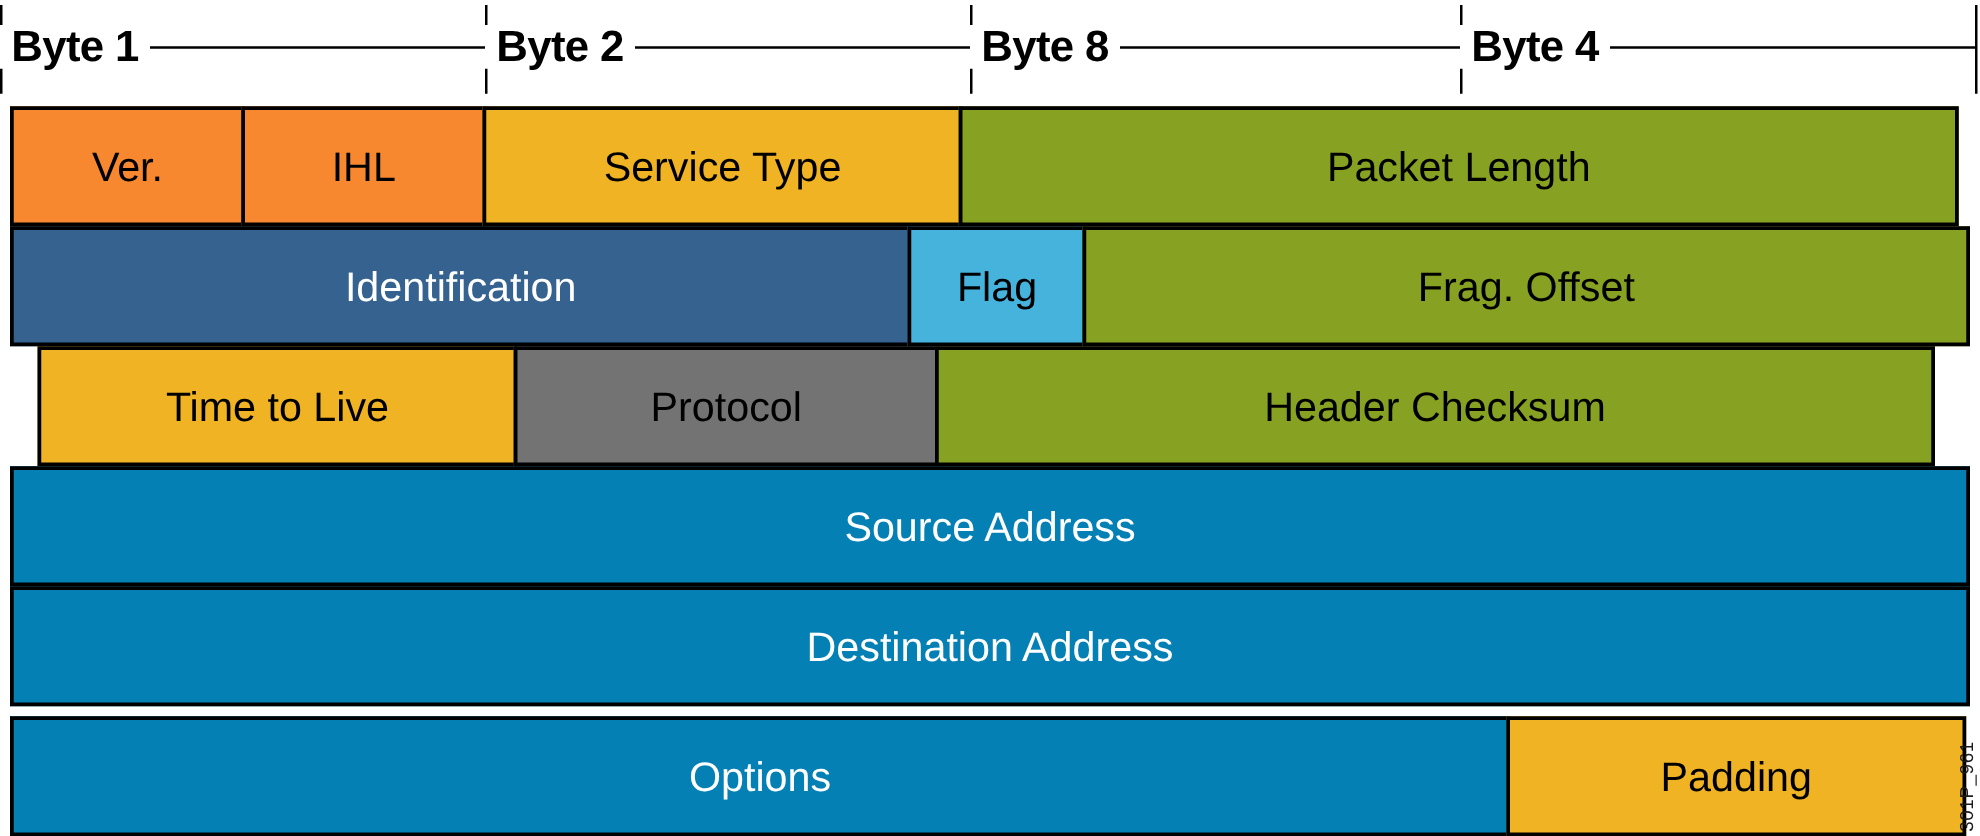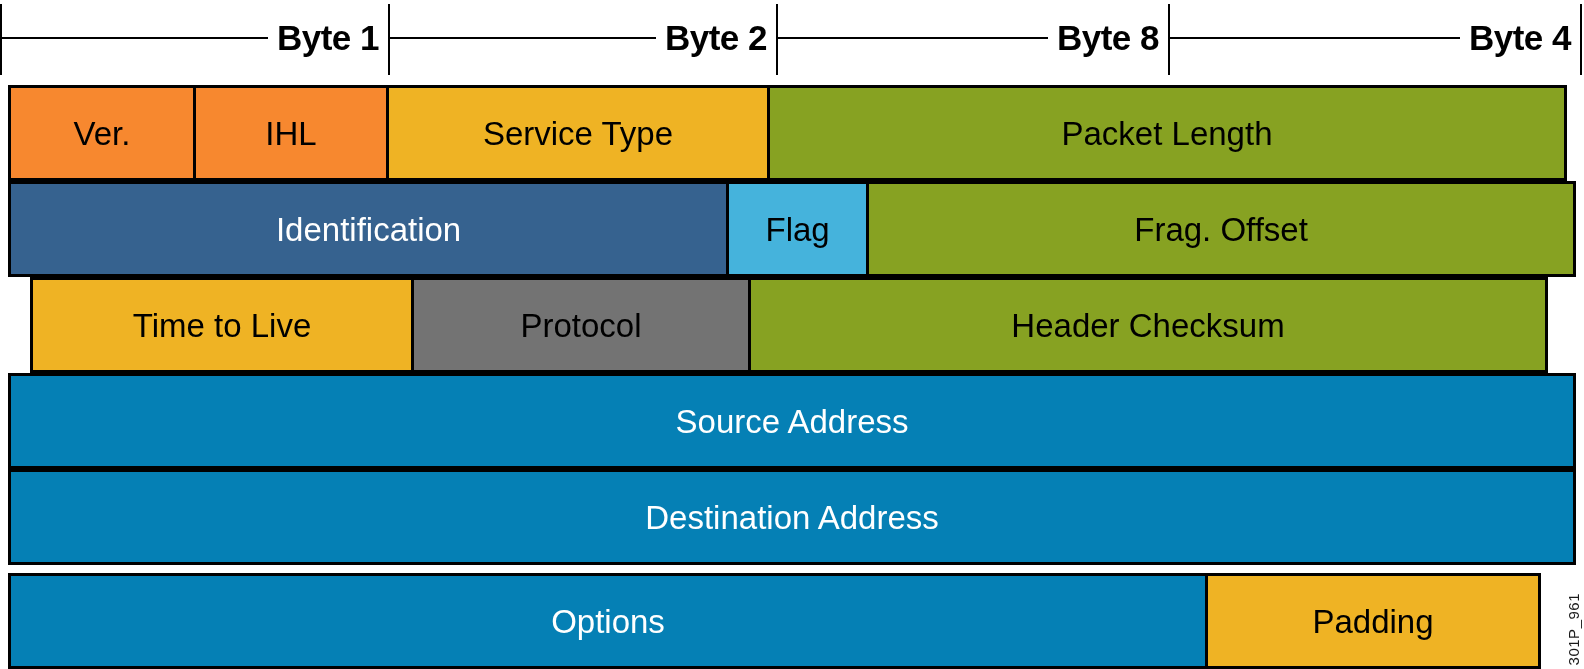--- a/index.html
+++ b/index.html
@@ -1,21 +1,21 @@
 <!DOCTYPE html>
 <html><head>
 <meta charset="utf-8">
 <style>
   html,body{margin:0;padding:0;background:#ffffff;}
   body{width:1584px;height:669px;font-family:"Liberation Sans",sans-serif;overflow:hidden;}
   .diagram{position:relative;width:1584px;height:669px;}
 
   
   .ruler{position:absolute;left:0;top:0;width:1584px;height:75px;}
-  .ruler-seg{position:absolute;top:0;height:75px;display:flex;align-items:center;justify-content:flex-end;}
+  .ruler-seg{position:absolute;top:0;height:75px;display:flex;align-items:center;justify-content:flex-start;}
   .ruler-line{position:absolute;left:0;right:0;top:37px;height:2px;background:#000;}
   .ruler-label{position:relative;z-index:2;background:#fff;padding:0 9px;font-size:35px;font-weight:bold;color:#000;line-height:1;letter-spacing:-0.5px;}
   .tick{position:absolute;top:4px;width:2px;height:71px;background:#000;}
 
   
   .rows{position:absolute;left:8px;top:85px;width:1568px;height:576px;}
   .row{position:absolute;left:0;width:1568px;height:96px;display:flex;}
   .cell{position:relative;height:96px;box-sizing:border-box;
         border:3px solid #000;margin-left:-3px;
         display:flex;align-items:center;justify-content:center;
@@ -79,19 +79,19 @@
         <div class="cell dark-text" style="width: 800px; background: rgb(135, 162, 34); color: rgb(0, 0, 0);">Header Checksum</div>
       </div>
       <div class="row" style="top: 288px; text-align: right;">
         <div class="cell light-text" style="width: 1568px; background: rgb(5, 128, 181); color: rgb(255, 255, 255);">Source Address</div>
       </div>
       <div class="row" style="top: 384px;">
         <div class="cell light-text" style="width: 1568px; background: rgb(5, 128, 181); color: rgb(255, 255, 255);">Destination Address</div>
       </div>
       <div class="row" style="top: 488px;">
         <div class="cell light-text" style="width: 1200px; background: rgb(5, 128, 181); color: rgb(255, 255, 255);">Options</div>
-        <div class="cell dark-text" style="width: 336px; background: rgb(239, 179, 36); color: rgb(0, 0, 0);">Padding</div>
+        <div class="cell dark-text" style="width: 368px; background: rgb(239, 179, 36); color: rgb(0, 0, 0);">Padding</div>
       </div>
     </div>
 
   <div class="watermark">301P_961</div>
 
 </div>
 
 </body></html>

